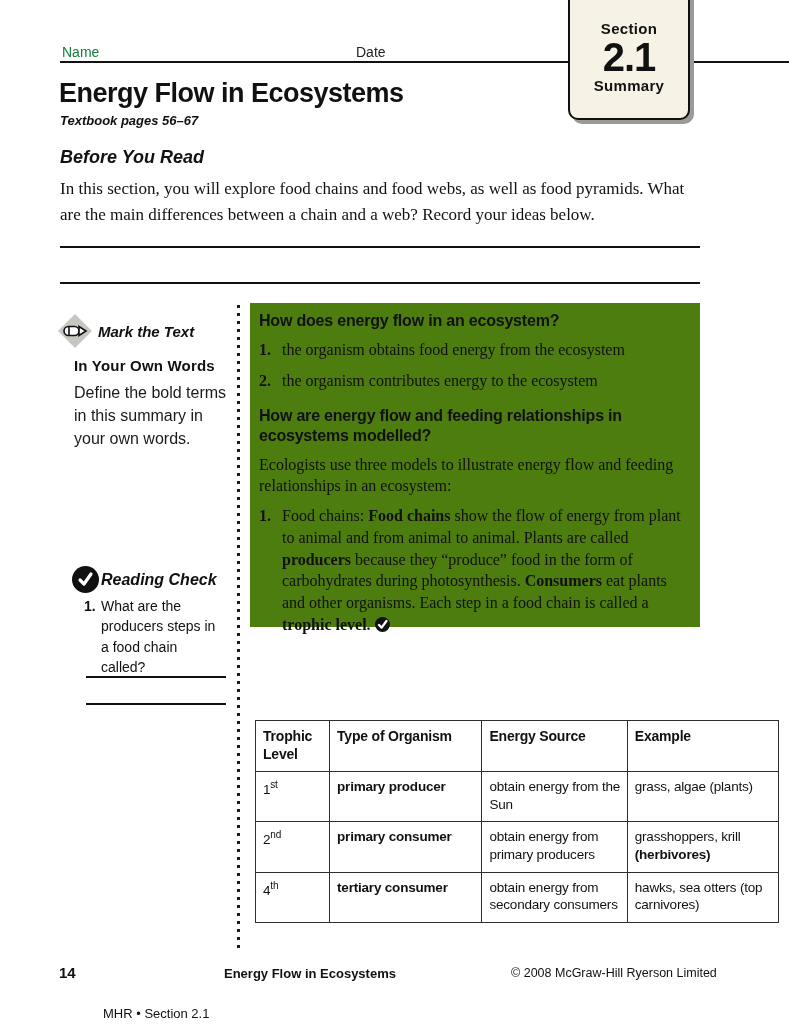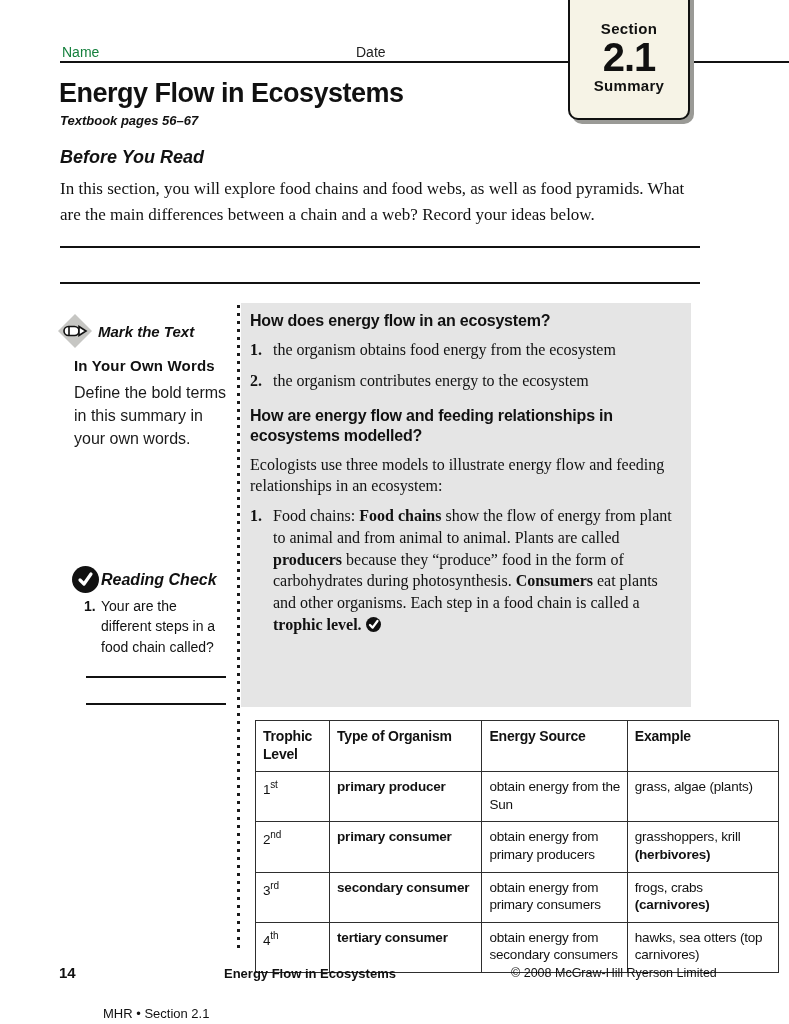--- a/index.html
+++ b/index.html
@@ -43,22 +43,22 @@
   .rc-circle { width:27px; height:27px; border-radius:50%; background:#111; color:#fff; display:flex; align-items:center; justify-content:center; flex:0 0 27px; }
   .rc-circle svg { display:block; }
   .rc-label { font-size:16px; font-weight:bold; font-style:italic; margin-left:2px; }
   .rc-q { position:absolute; left:84px; top:596px; width:140px; font-size:14px; line-height:1.45; }
   .rc-q .qnum { font-weight:bold; position:absolute; left:0; }
   .rc-q .qtext { display:block; margin-left:17px; }
   .rcline { position:absolute; left:86px; width:140px; height:1.5px; background:#111; }
   .rcline.l1 { top:676px; } .rcline.l2 { top:703px; }
   
   .panel {
-    position:absolute; left:241px; top:303px; width:450px; height:404px;
-    background:#e5e5e5; padding:8px 10px 0 9px;
+    position:absolute; left:250px; top:303px; width:450px; height:324px;
+    background:#4d7c0f; padding:8px 10px 0 9px;
   }
   .panel h3 { font-size:16px; font-weight:bold; line-height:1.25; margin-bottom:8px; letter-spacing:-.2px; }
   .panel p, .panel .li { font-family:"Liberation Serif", serif; font-size:16px; line-height:1.36; }
   .panel p b, .panel .li b { font-family:"Liberation Serif", serif; }
   .panel .intro { margin-bottom:8px; }
   .li { position:relative; padding-left:23px; margin-bottom:9px; }
   .li .num { position:absolute; left:0; font-weight:bold; font-family:"Liberation Serif", serif; }
   .h2gap { margin-top:14px; }
   .check-icon { display:inline-block; vertical-align:-2px; }
   
@@ -123,21 +123,21 @@
   <div class="rc-row">
     <span class="rc-circle">
       <svg width="17" height="17" viewBox="0 0 17 17">
           <path d="M3 9 L7 13 L14 3" fill="none" stroke="#fff" stroke-width="3.2" stroke-linecap="round" stroke-linejoin="round"></path>
         </svg>
     </span>
     <span class="rc-label">Reading Check</span>
   </div>
   <div class="rc-q">
     <span class="qnum">1.</span>
-    <span class="qtext">Your are the different steps in a food chain called?</span>
+    <span class="qtext">What are the producers steps in a food chain called?</span>
   </div>
   <div class="rcline l1"></div>
   <div class="rcline l2"></div>
 
   <div class="panel">
     <h3>How does energy flow in an ecosystem?</h3>
     <div class="li">
       <span class="num">1.</span>
       <span>the organism obtains food energy from the ecosystem</span>
     </div>
@@ -175,26 +175,20 @@
         <td>obtain energy from the Sun</td>
         <td><span>grass, algae (plants)</span></td>
       </tr>
       <tr>
         <td><span>2</span><sup>nd</sup></td>
         <td class="org">primary consumer</td>
         <td>obtain energy from primary producers</td>
         <td><span>grasshoppers, krill </span><b>(herbivores)</b></td>
       </tr>
       <tr>
-        <td><span>3</span><sup>rd</sup></td>
-        <td class="org">secondary consumer</td>
-        <td>obtain energy from primary consumers</td>
-        <td><span>frogs, crabs </span><b>(carnivores)</b></td>
-      </tr>
-      <tr>
         <td><span>4</span><sup>th</sup></td>
         <td class="org">tertiary consumer</td>
         <td>obtain energy from secondary consumers</td>
         <td><span>hawks, sea otters (top carnivores)</span></td>
       </tr>
     </tbody>
   </table>
 
   <div class="footer">
     <span class="f-page">14</span>

